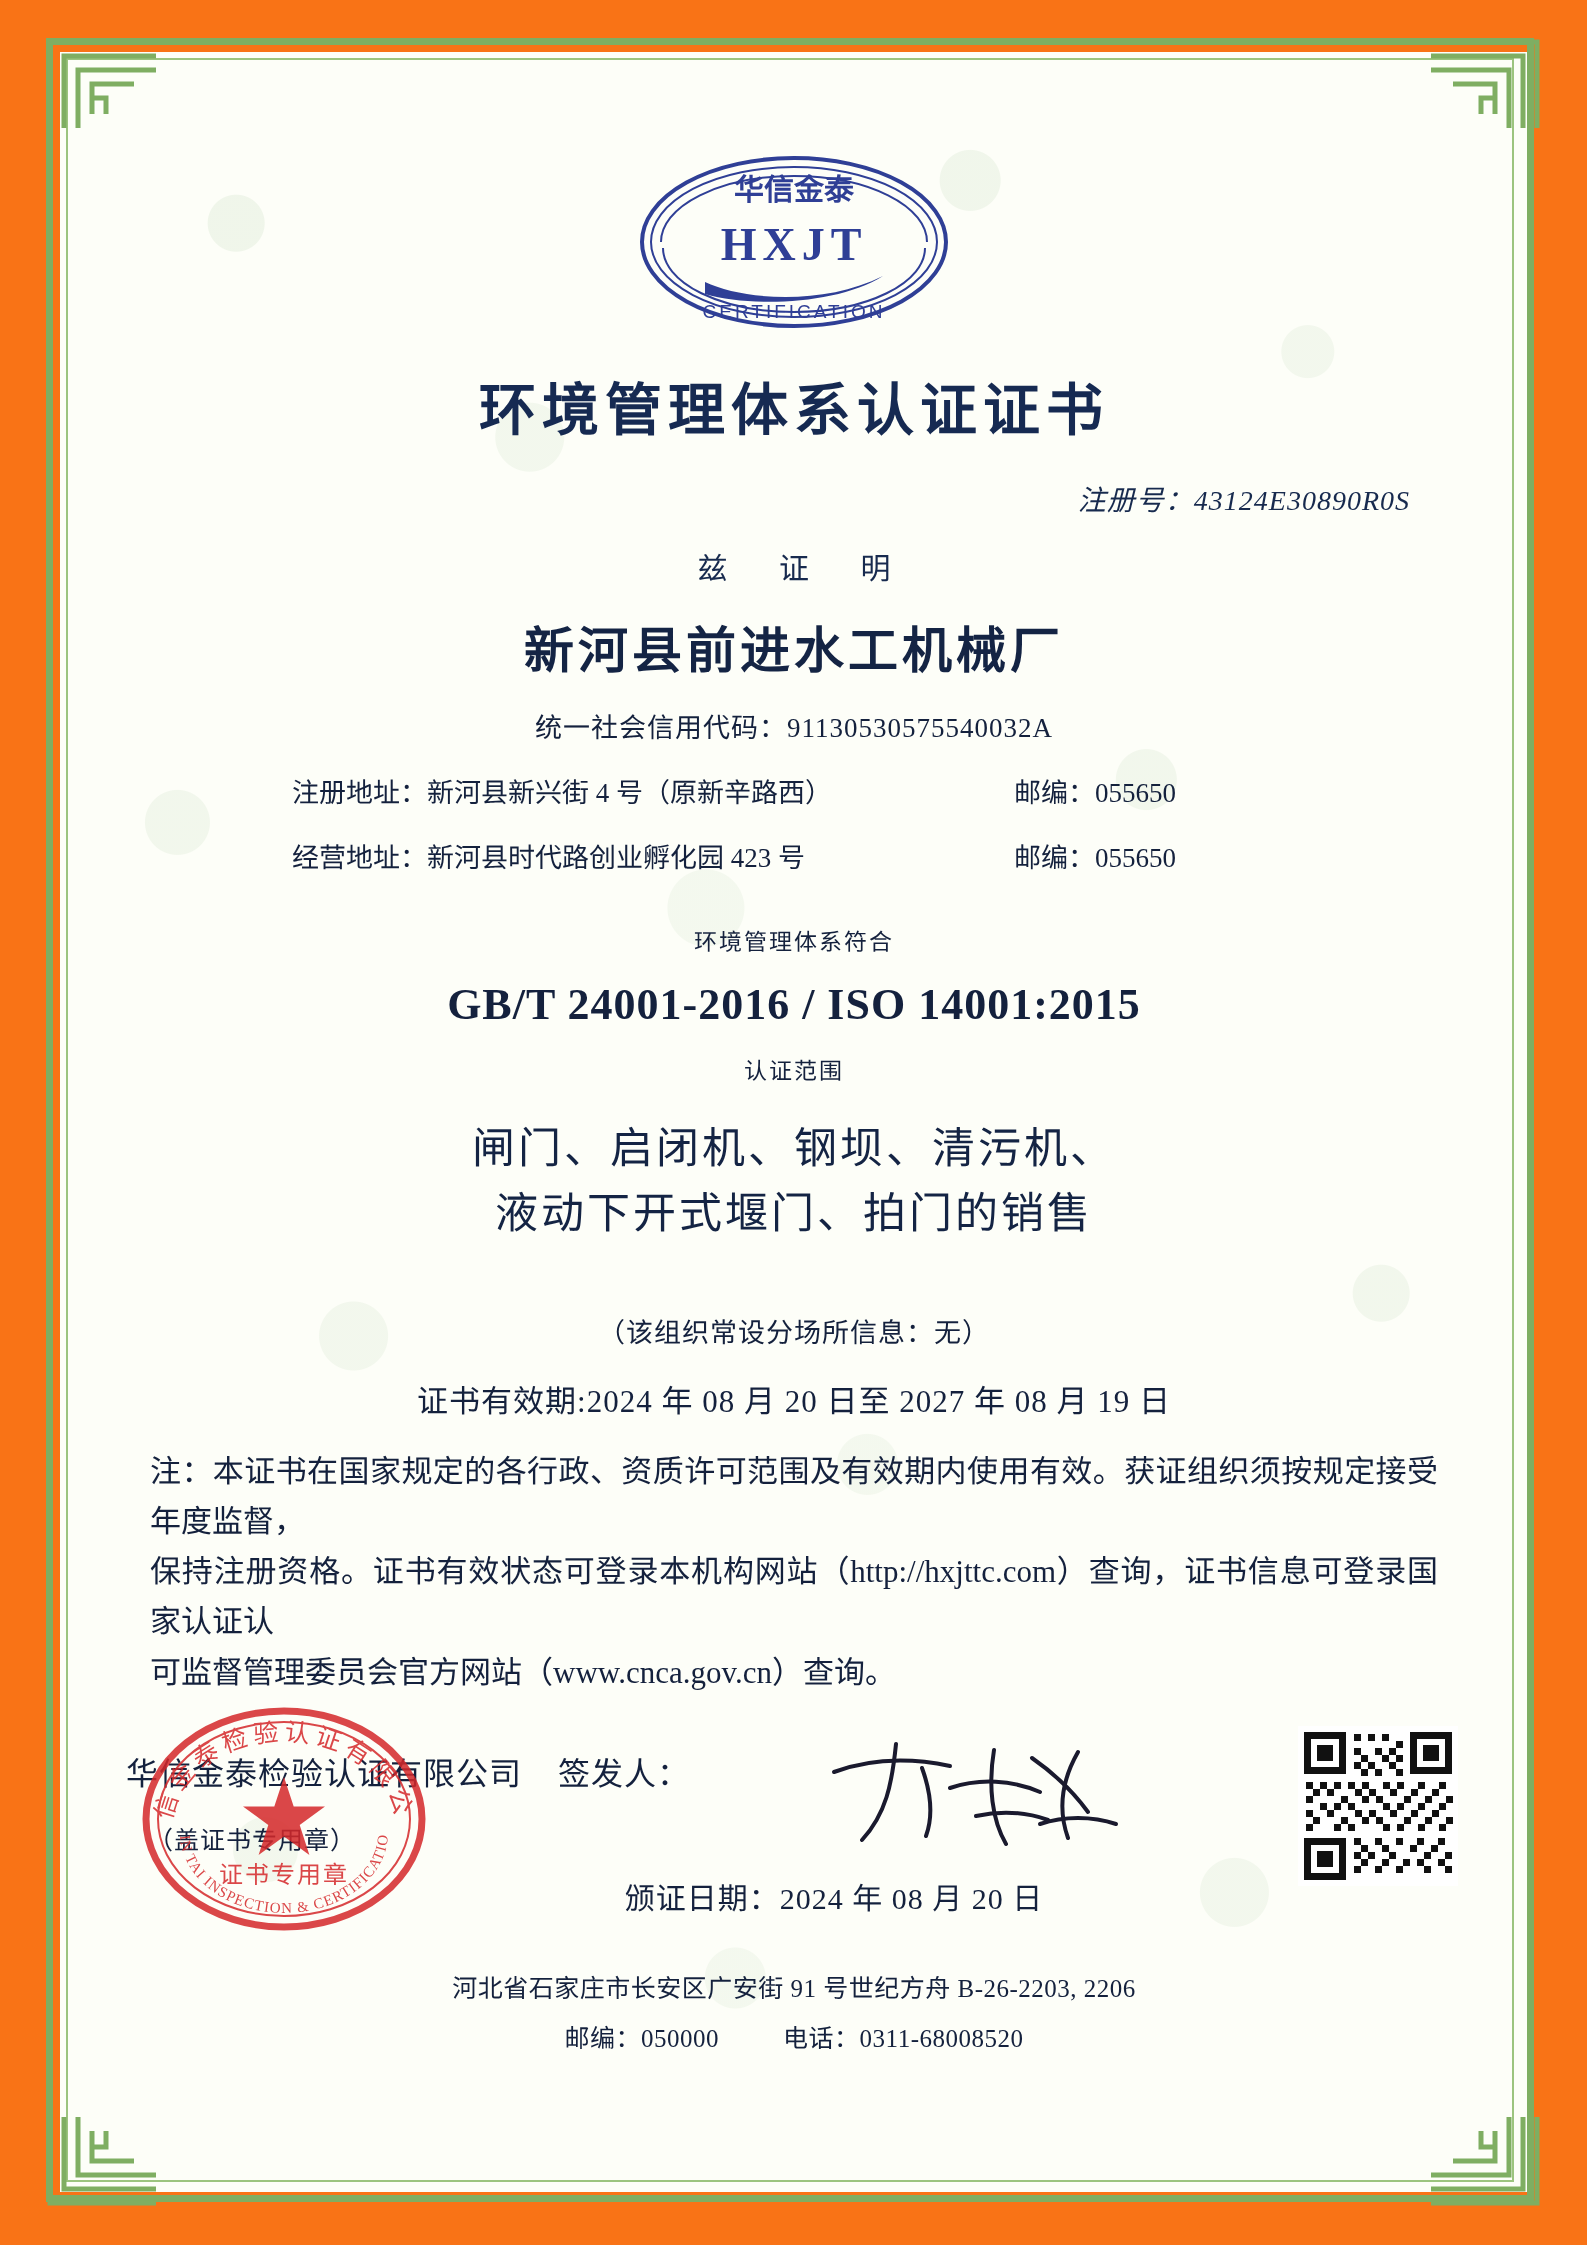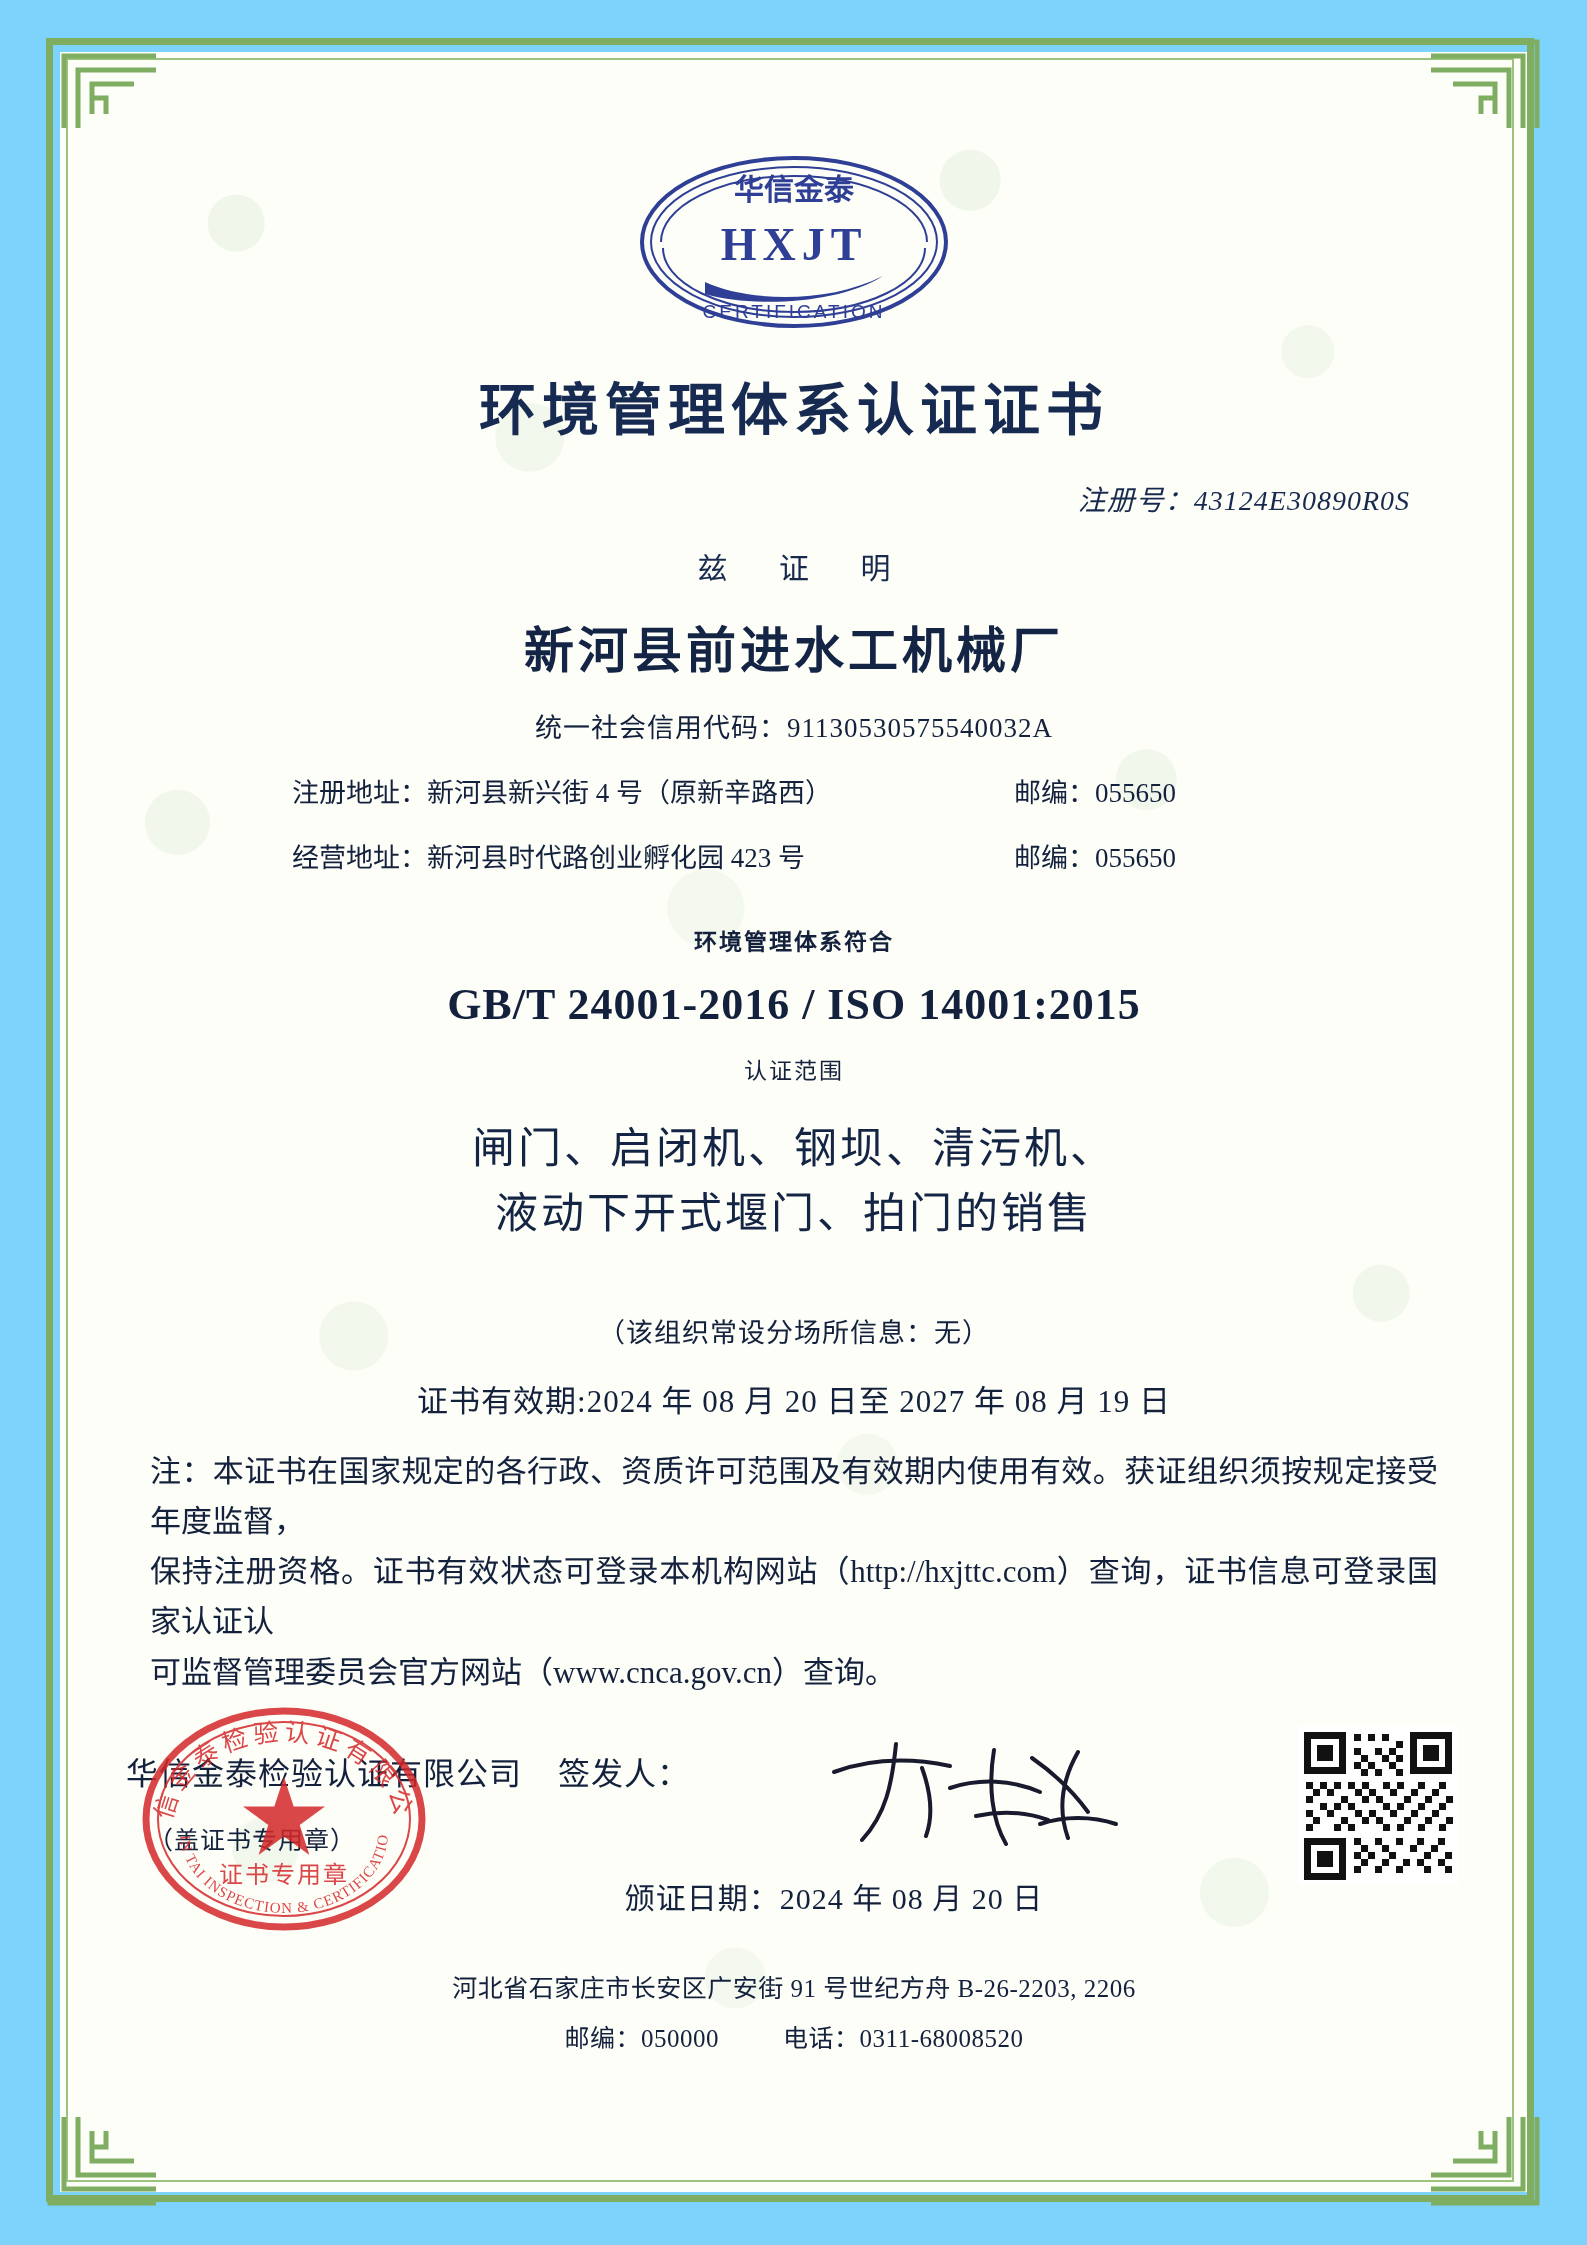--- a/index.html
+++ b/index.html
@@ -14,21 +14,21 @@
     overflow: hidden;
     position: relative;
   }
 
   
   .cert-page {
     position: absolute;
     left: 0; top: 0;
     width: 1587px;
     height: 2245px;
-    background: #7dd3fc;
+    background: #f97316;
     overflow: hidden;
   }
 
   
   .cloud-bg {
     position: absolute;
     left: 60px; top: 52px;
     width: 1468px; height: 2140px;
     background-color: #fdfef8;
     background-image:
@@ -152,21 +152,20 @@
   }
   .addr-row .zip-text {
     width: 320px;
     text-align: left;
   }
 
   .conform {
     margin-top: 48px;
     font-size: 23px;
     letter-spacing: 2px;
-    font-weight: bold;
   }
 
   .standard {
     margin-top: 22px;
     font-size: 44px;
     font-weight: 700;
     letter-spacing: 1px;
     font-family: "Liberation Serif", "DejaVu Serif", serif;
   }
 

